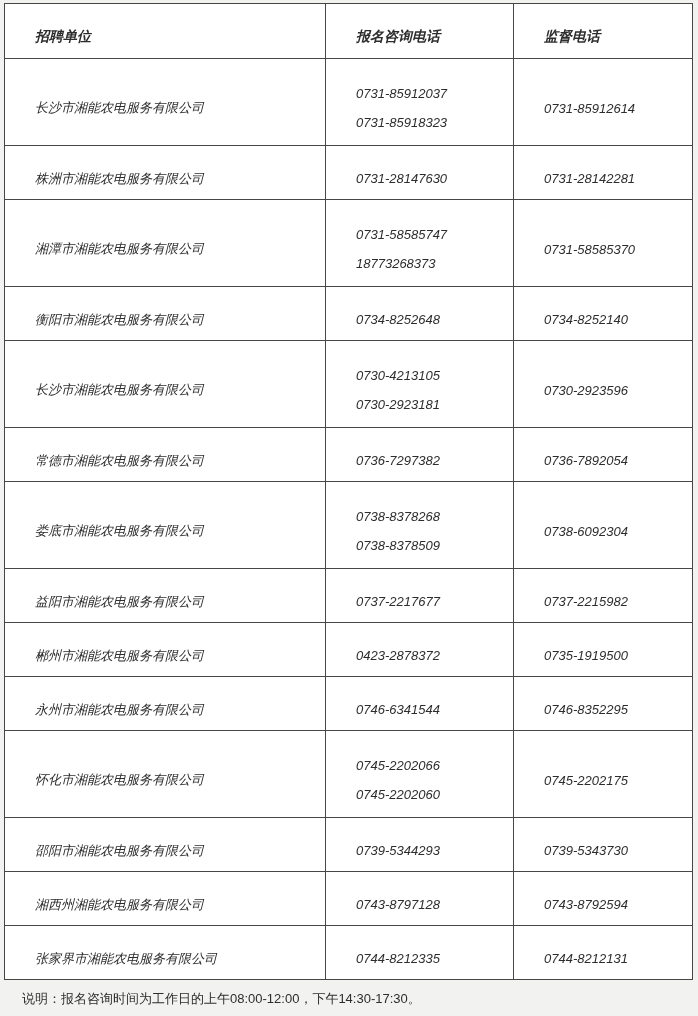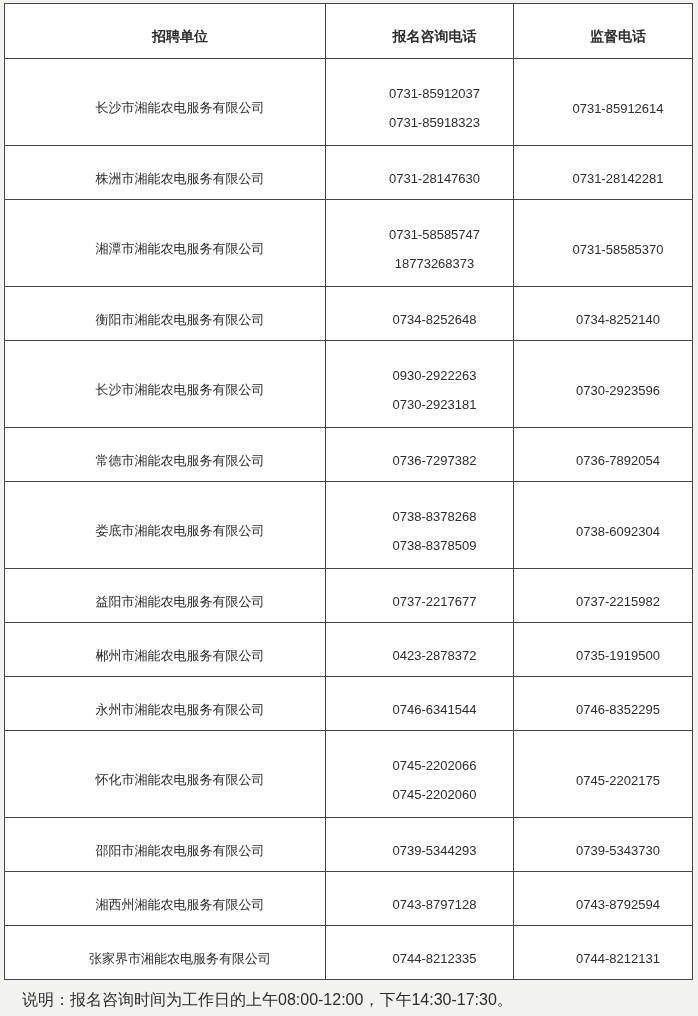--- a/index.html
+++ b/index.html
@@ -18,35 +18,36 @@
     width: 688px;
     border-collapse: collapse;
     table-layout: fixed;
     background: var(--cell-bg, #ffffff);
   }
   col.c-unit { width: 321px; }
   col.c-consult { width: 188px; }
   col.c-supervise { width: 179px; }
   th, td {
     border: 1px solid var(--border, #464646);
-    text-align: center;
+    text-align: left;
     vertical-align: middle;
     font-size: 13px;
     padding: 12px 0 0 30px; 
     background: var(--cell-bg, #ffffff);
+    font-style: italic;
   }
   thead tr { height: 55px; }
   th { font-size: 14px; font-weight: bold; }
   tr.short { height: 54px; }
   tr.tall  { height: 87px; }
   td .phone-line + .phone-line { margin-top: 14px; }
   .footer-note {
     position: absolute;
     left: 22px; top: 990px;
-    font-size: 16px;
+    font-size: 13px;
     color: var(--text, #2d2d2d);
     white-space: nowrap;
   }
 </style>
 </head>
 <body>
 
 <table class="contact-table">
   <colgroup>
     <col class="c-unit">
@@ -87,21 +88,21 @@
       <tr class="short">
         <td>衡阳市湘能农电服务有限公司</td>
         <td>
           <div class="phone-line">0734-8252648</div>
         </td>
         <td>0734-8252140</td>
       </tr>
       <tr class="tall">
         <td>长沙市湘能农电服务有限公司</td>
         <td>
-          <div class="phone-line">0930-2922263</div>
+          <div class="phone-line">0730-4213105</div>
           <div class="phone-line">0730-2923181</div>
         </td>
         <td>0730-2923596</td>
       </tr>
       <tr class="short">
         <td>常德市湘能农电服务有限公司</td>
         <td>
           <div class="phone-line">0736-7297382</div>
         </td>
         <td>0736-7892054</td>

